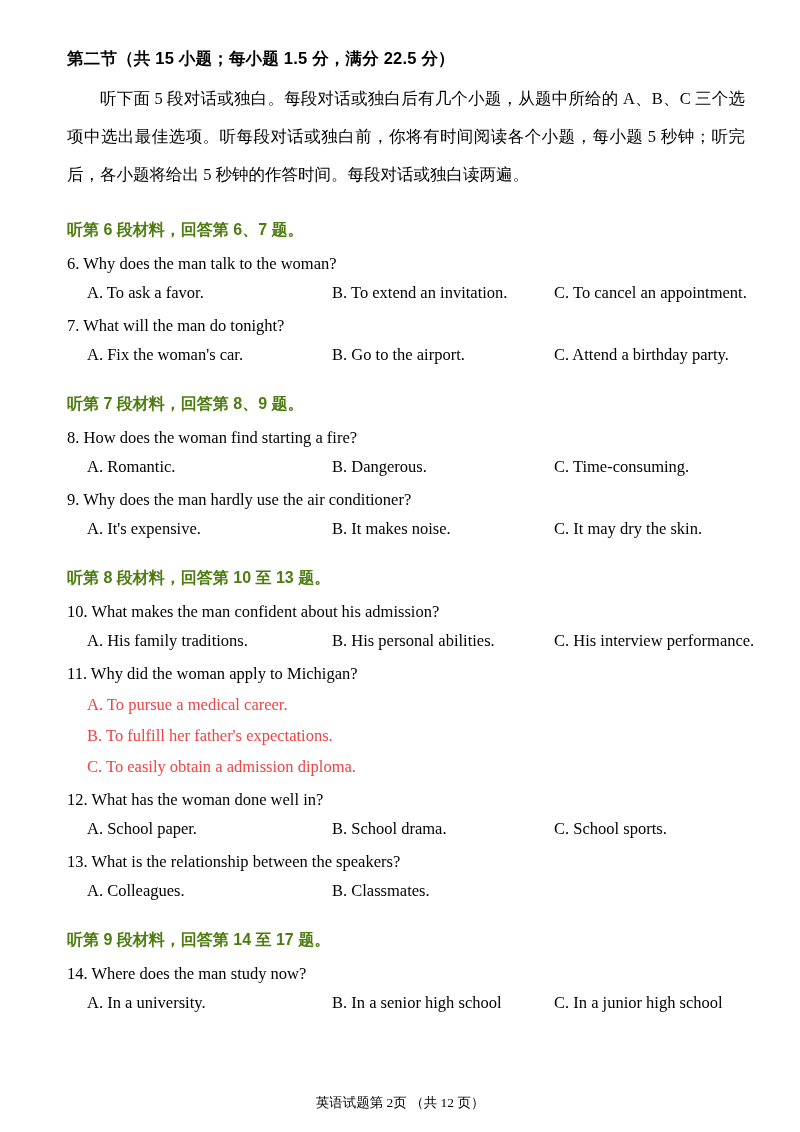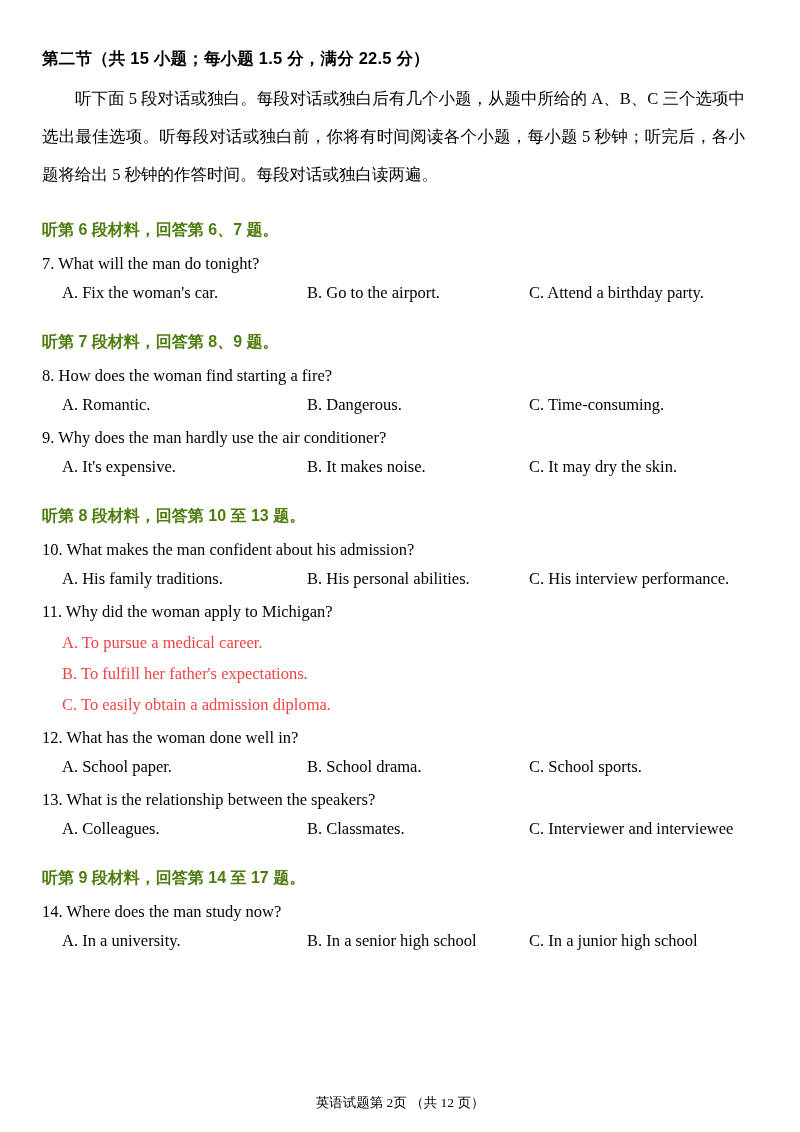--- a/index.html
+++ b/index.html
@@ -13,21 +13,21 @@
     font-family: "Liberation Serif", serif;
     color: #111111;
     position: relative;
     overflow: hidden;
   }
   .page {
     position: relative;
     width: 800px;
     height: 1132px;
     box-sizing: border-box;
-    padding: 40px 55px 0 42px;
+    padding: 40px 55px 0 67px;
   }
   .section-head {
     font-family: "Liberation Sans", sans-serif;
     font-weight: bold;
     font-size: 16.5px;
     letter-spacing: 0.2px;
     margin: 8px 0 10px 0;
     color: #000;
   }
   .directions {
@@ -97,20 +97,28 @@
 
 <div class="page">
 
   <div class="section-head">第二节（共 15 小题；每小题 1.5 分，满分 22.5 分）</div>
 
   <p class="directions">听下面 5 段对话或独白。每段对话或独白后有几个小题，从题中所给的 A、B、C 三个选项中选出最佳选项。听每段对话或独白前，你将有时间阅读各个小题，每小题 5 秒钟；听完后，各小题将给出 5 秒钟的作答时间。每段对话或独白读两遍。</p>
 
   <div class="group">
     <div class="group-title">听第 6 段材料，回答第 6、7 题。</div>
 
+    <div class="q">
+      <p class="stem">6. Why does the man talk to the woman?</p>
+      <div class="opts-row">
+        <span class="opt c1">A. To ask a favor.</span>
+        <span class="opt c2">B. To extend an invitation.</span>
+        <span class="opt c3">C. To cancel an appointment.</span>
+      </div>
+    </div>
 
     <div class="q">
       <p class="stem">7. What will the man do tonight?</p>
       <div class="opts-row">
         <span class="opt c1">A. Fix the woman's car.</span>
         <span class="opt c2">B. Go to the airport.</span>
         <span class="opt c3">C. Attend a birthday party.</span>
       </div>
     </div>
   </div>
@@ -165,21 +173,20 @@
         <span class="opt c2">B. School drama.</span>
         <span class="opt c3">C. School sports.</span>
       </div>
     </div>
 
     <div class="q">
       <p class="stem">13. What is the relationship between the speakers?</p>
       <div class="opts-row">
         <span class="opt c1">A. Colleagues.</span>
         <span class="opt c2">B. Classmates.</span>
-        <span class="opt c3">C. Interviewer and interviewee</span>
       </div>
     </div>
   </div>
 
   <div class="group">
     <div class="group-title">听第 9 段材料，回答第 14 至 17 题。</div>
 
     <div class="q">
       <p class="stem">14. Where does the man study now?</p>
       <div class="opts-row">

